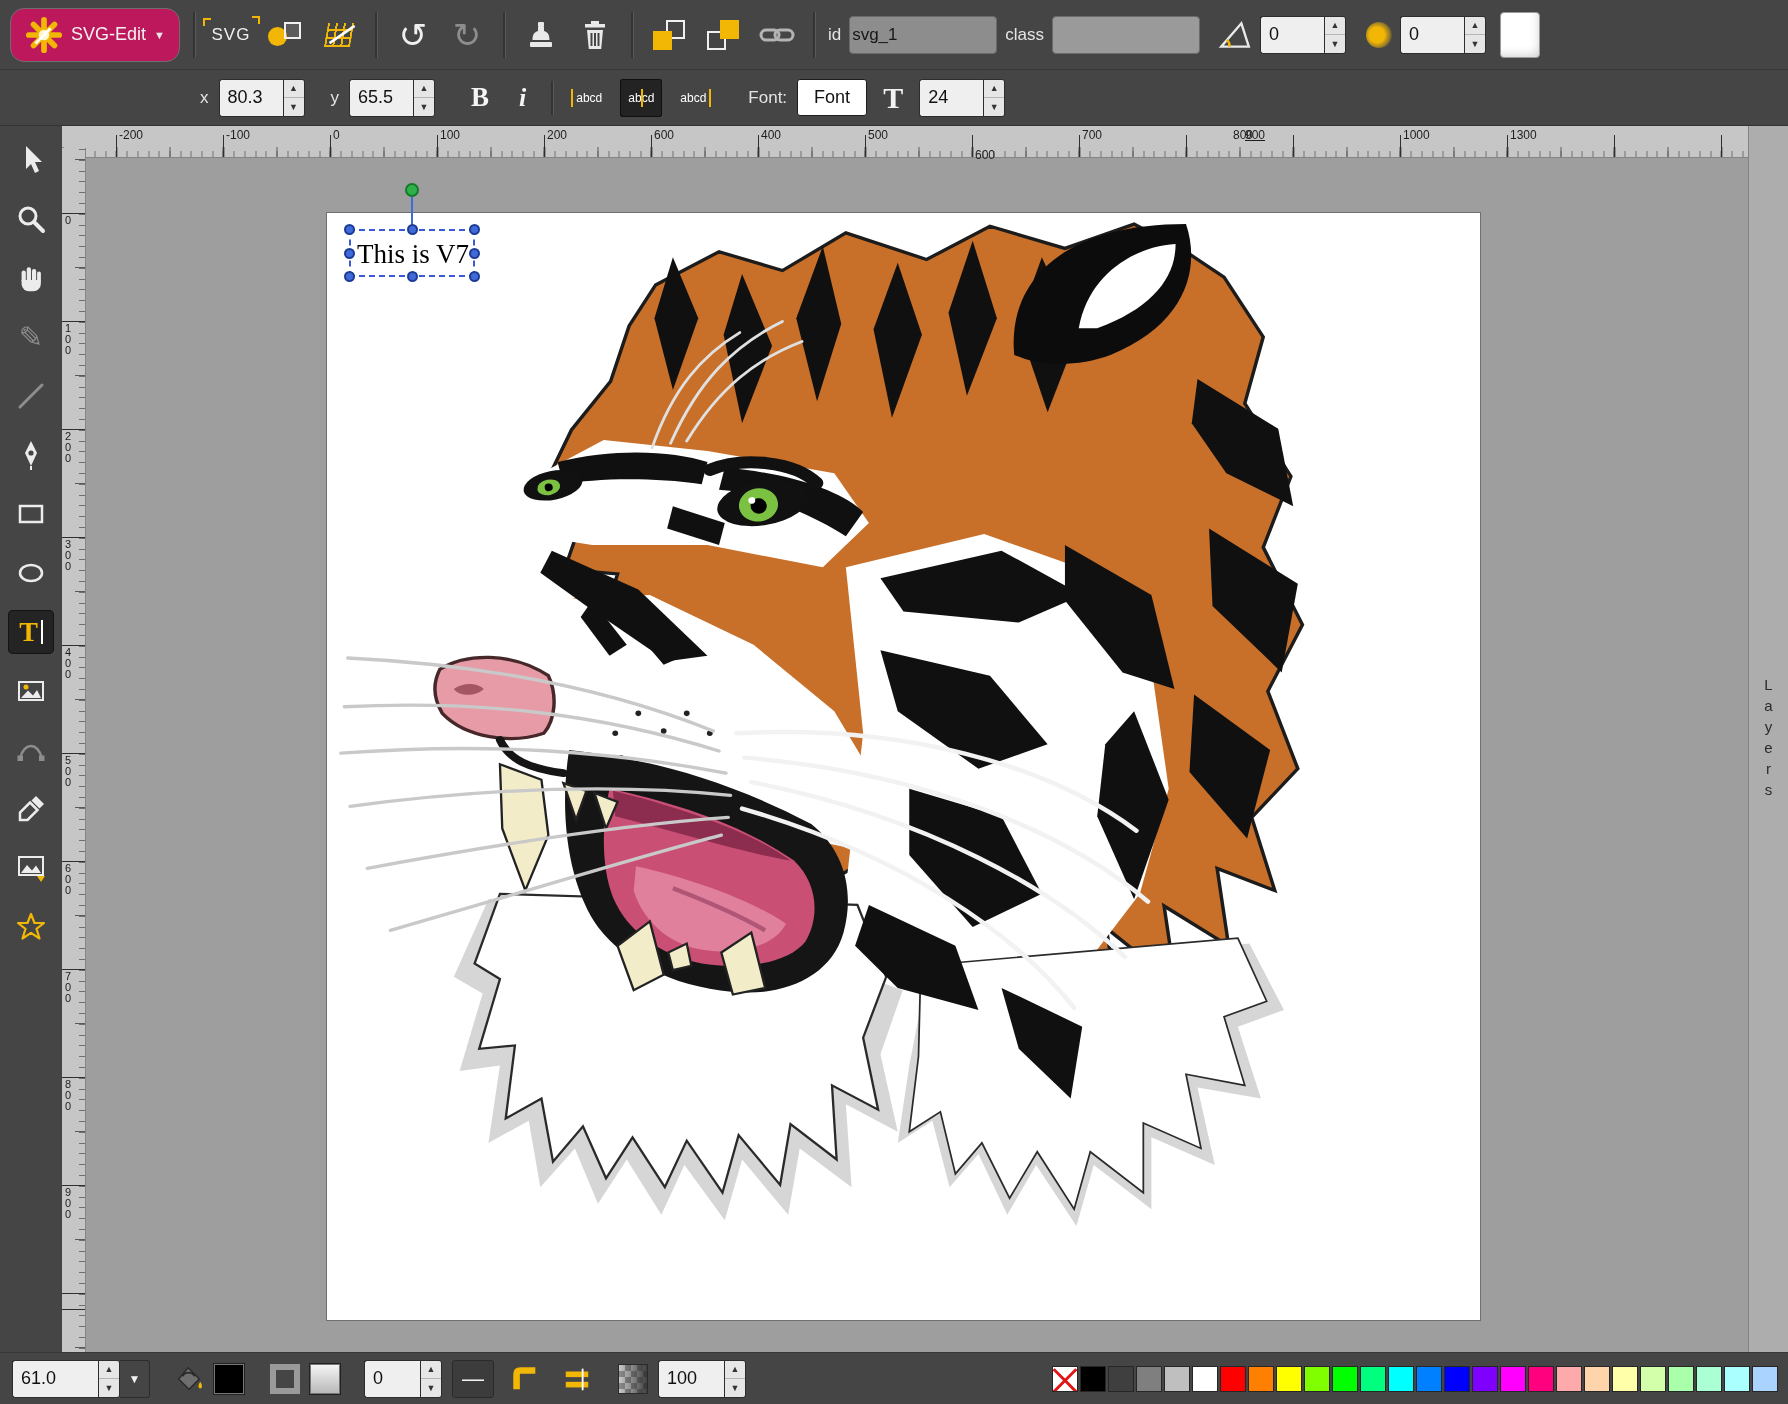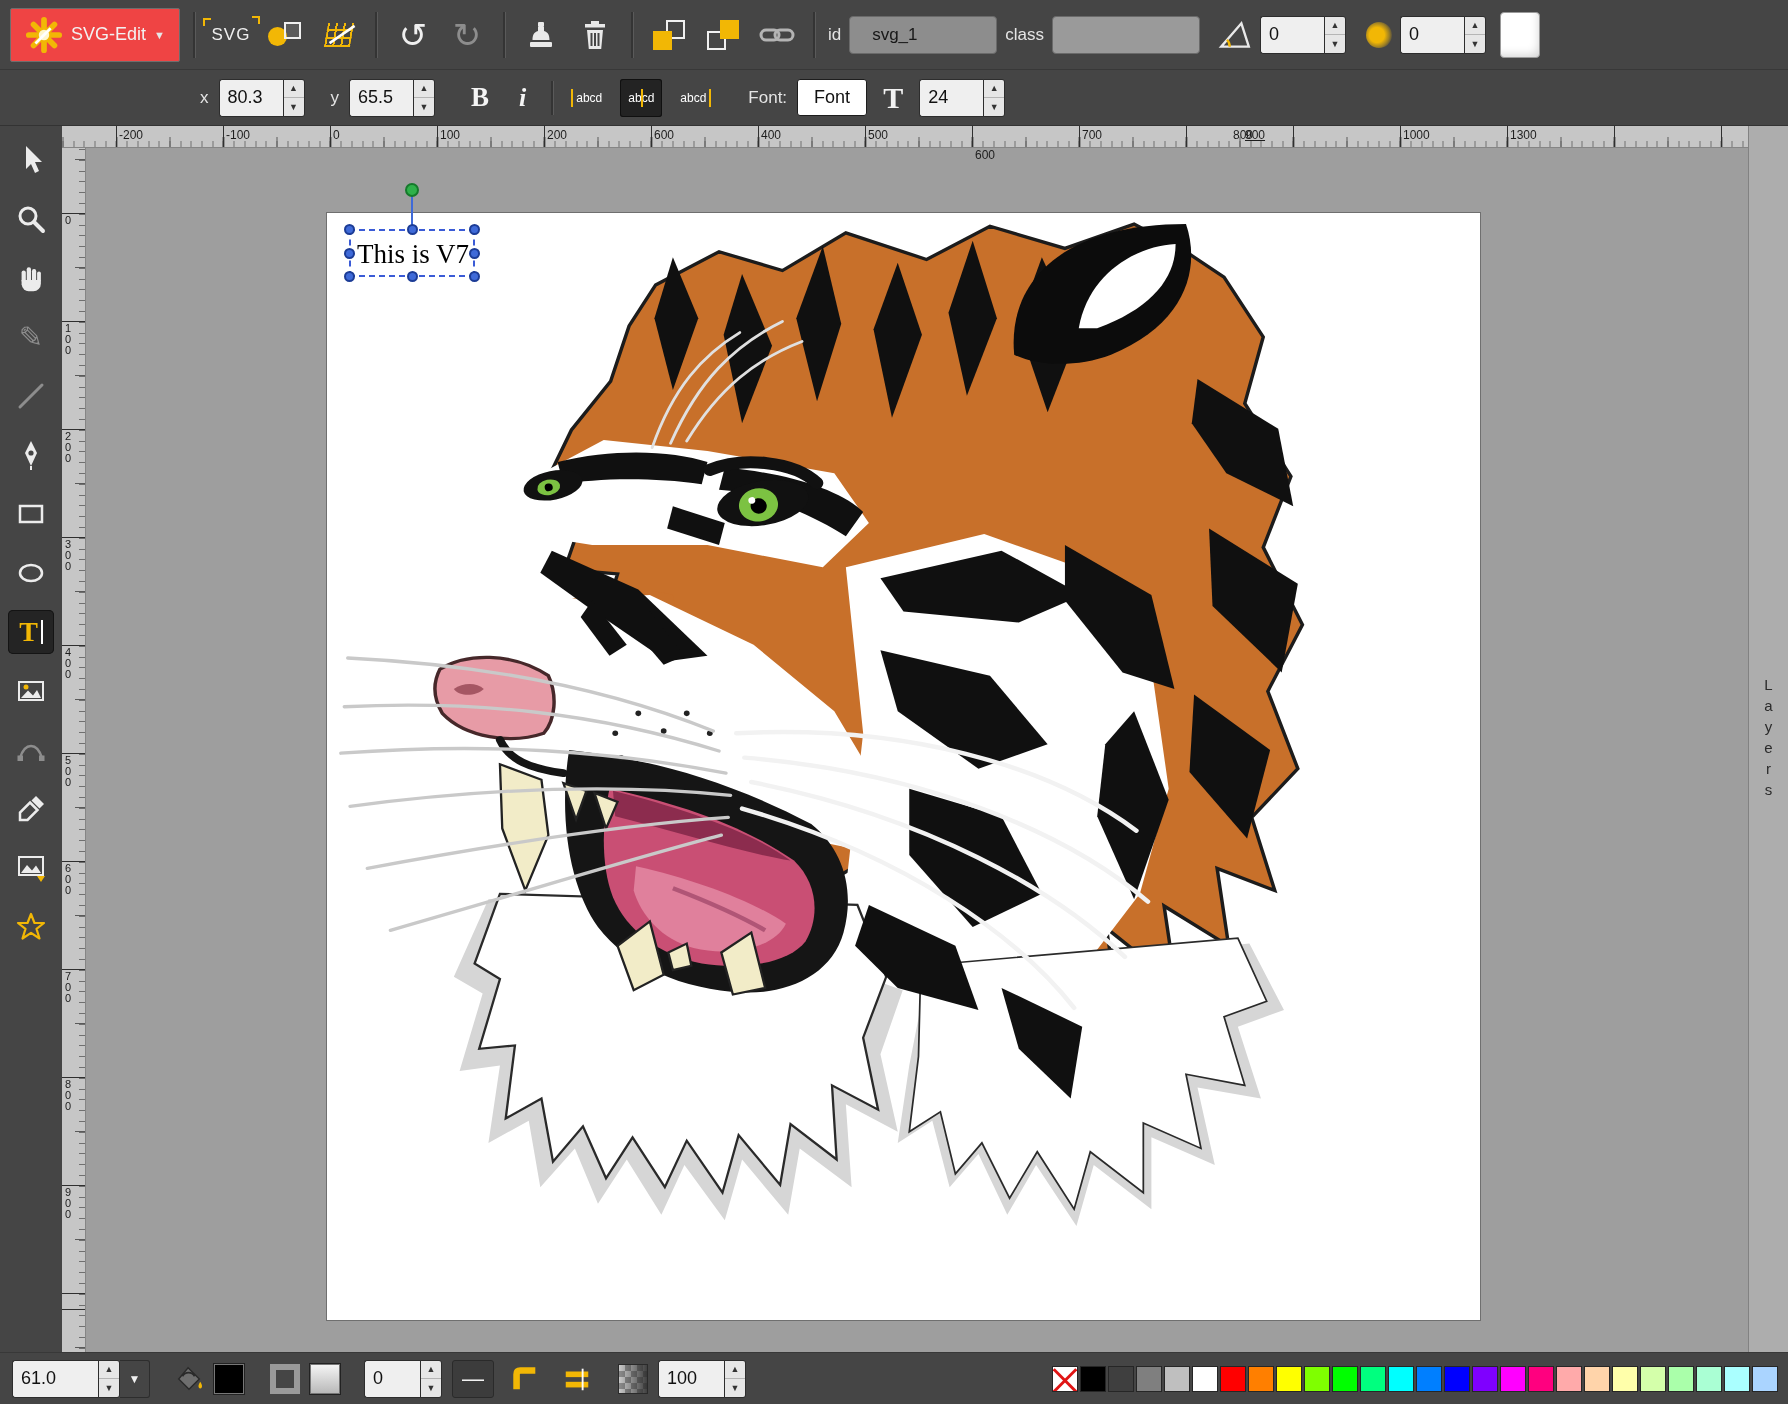--- a/index.html
+++ b/index.html
@@ -10,28 +10,28 @@
   
   .tb{position:absolute;left:0;right:0;background:#454545;display:flex;align-items:center}
   .tb-main{top:0;height:70px;border-bottom:1px solid #383838;padding:0 10px;gap:8px;z-index:30}
   .tb-text{top:70px;height:56px;border-bottom:1px solid #333;padding-left:200px;gap:10px;z-index:30}
   .tb-bottom{top:auto;bottom:0;height:52px;padding:0 8px;gap:10px;z-index:30;border-top:1px solid #383838}
   .sep{width:2px;height:46px;background:#343434;box-shadow:1px 0 0 #5a5a5a;margin:0 5px;flex:0 0 auto}
   .sep.small{height:34px}
   .lbl{color:#e4e4e4;font-size:17px;flex:0 0 auto}
   .icon-btn{width:46px;height:46px;display:flex;align-items:center;justify-content:center;
     background:none;border:none;cursor:pointer;border-radius:4px;flex:0 0 auto;position:relative}
-  .menu-btn{display:flex;align-items:center;gap:8px;background:#ef4444;border:1px solid #6e6e6e;
-    border-radius:2px;height:54px;padding:0 14px;cursor:pointer;flex:0 0 auto}
+  .menu-btn{display:flex;align-items:center;gap:8px;background:#be185d;border:1px solid #6e6e6e;
+    border-radius:14px;height:54px;padding:0 14px;cursor:pointer;flex:0 0 auto}
   .menu-label{color:#f2f2f2;font-size:18px}
   .menu-caret{color:#e6e6e6;font-size:11px}
   .glyph-undo{font-size:34px;color:#efefef;line-height:1}
   .glyph-redo{font-size:34px;color:#8d8d8d;line-height:1}
   .field{height:38px;background:#8d8d8d;border-radius:4px;border:1px solid #6a6a6a;color:#171717;
-    font-size:17px;padding:0 22px;display:flex;align-items:center;width:148px;flex:0 0 auto}
+    font-size:17px;padding:0 2px;display:flex;align-items:center;width:148px;flex:0 0 auto}
   .field.empty{background:#9a9a9a}
 
   
   .spin{display:flex;align-items:stretch;height:38px;flex:0 0 auto}
   .spin-val{background:#efefef;color:#111;font-size:18px;display:flex;align-items:center;
     justify-content:flex-start;padding:0 8px;min-width:64px;border:1px solid #2d2d2d;border-right:none;
     border-radius:3px 0 0 3px}
   .spin-btns{display:flex;flex-direction:column;width:22px;border:1px solid #2d2d2d;border-radius:0 3px 3px 0;overflow:hidden}
   .sb{flex:1;background:#e6e6e6;color:#333;font-size:9px;display:flex;align-items:center;justify-content:center;cursor:pointer}
   .sb:first-child{border-bottom:1px solid #b5b5b5}
@@ -77,21 +77,21 @@
   .left-tools{position:absolute;top:126px;bottom:52px;left:0;width:62px;background:#454545;
     display:flex;flex-direction:column;align-items:center;padding-top:12px;gap:15px;z-index:20}
   .tool{width:46px;height:44px;display:flex;align-items:center;justify-content:center;border-radius:5px;cursor:pointer;flex:0 0 auto}
   .tool.selected{background:#242424;box-shadow:inset 0 0 0 1px #141414}
   .tool .uni{font-size:29px;color:#8d8d8d;line-height:1}
   .t-glyph{font-family:"Liberation Serif",serif;font-weight:700;font-size:28px;color:#f2b705;line-height:1}
   .t-caret{width:2px;height:24px;background:#fff;margin-left:3px}
 
   
   .workarea{position:absolute;left:62px;top:126px;right:40px;bottom:52px;background:#9e9e9e;overflow:hidden;z-index:10}
-  .ruler-h{position:absolute;left:0;top:0;right:0;height:22px;background:#c6c6c6;border-bottom:1px solid #858585;
+  .ruler-h{position:absolute;left:0;top:0;right:0;height:32px;background:#c6c6c6;border-bottom:1px solid #858585;
     background-image:
       repeating-linear-gradient(90deg,#2f2f2f 0 1px,transparent 1px 107px),
       repeating-linear-gradient(90deg,#5a5a5a 0 1px,transparent 1px 53.5px),
       repeating-linear-gradient(90deg,#6f6f6f 0 1px,transparent 1px 10.7px);
     background-repeat:repeat-x;
     background-size:auto 22px,auto 10px,auto 6px;
     background-position:54px bottom,0.5px bottom,0.5px bottom}
   .rh-lbl{position:absolute;top:2px;font-size:12px;color:#1d1d1d;white-space:nowrap;padding-left:3px}
   .ruler-v{position:absolute;left:0;top:22px;bottom:0;width:24px;background:#c6c6c6;border-right:1px solid #858585;
     background-image:

